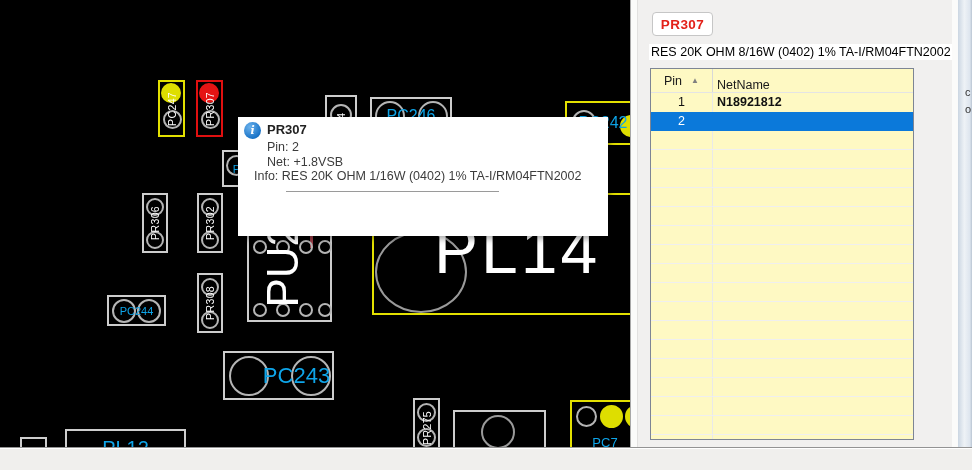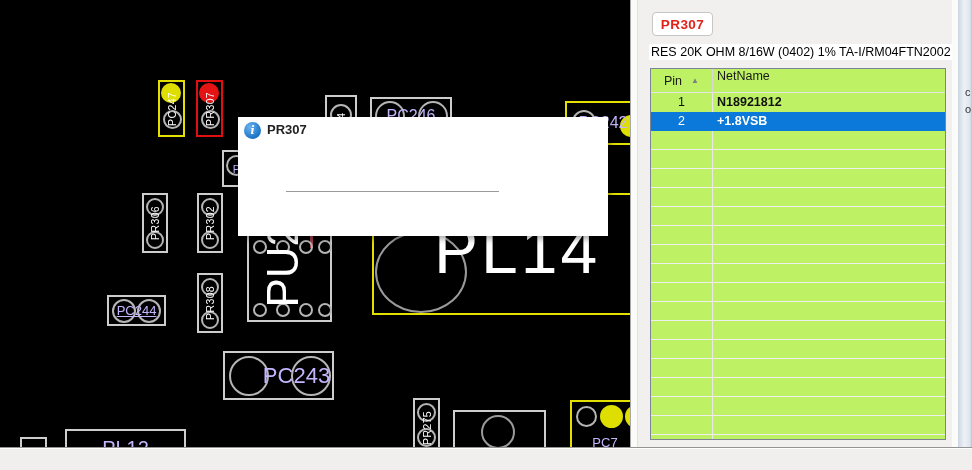--- a/index.html
+++ b/index.html
@@ -7,21 +7,21 @@
   .screen{position:relative;width:972px;height:470px;overflow:hidden;background:#f0efed;}
 
   
   .pcb-view{position:absolute;left:0;top:0;width:630px;height:447px;background:#000;overflow:hidden;}
   .comp{position:absolute;border:2px solid #cdcdcd;}
   .circ{position:absolute;border:2px solid #b5b5b5;border-radius:50%;}
   .circ.fill-y{background:#dede00;border-color:#dede00;}
   .circ.fill-r{background:#e51414;border-color:#e51414;}
   .vlabel{position:absolute;inset:0;display:flex;align-items:center;justify-content:center;
           writing-mode:vertical-rl;transform:rotate(180deg);color:#fff;font-size:10.5px;letter-spacing:.4px;}
-  .hlabel{position:absolute;inset:0;display:flex;align-items:center;justify-content:center;color:#c4b5fd;}
+  .hlabel{position:absolute;inset:0;display:flex;align-items:center;justify-content:center;color:#0ea5e9;}
   .yellow{border-color:#e3e000;}
   .red{border-color:#e01010;}
 
   .pl14-box{position:absolute;left:372px;top:193px;width:300px;height:122px;border:2px solid #e3e000;}
   .pl14-circ{position:absolute;left:1px;top:36px;width:92px;height:82px;border:2px solid #9a9a9a;border-radius:50%;}
   .pl14-label{position:absolute;left:60px;top:22px;font-size:66px;line-height:1;color:#fff;letter-spacing:3px;}
 
   .pu200{position:absolute;left:247px;top:231px;width:85px;height:91px;border:2px solid #cdcdcd;}
   .pu200 .pin1-mark{position:absolute;left:61px;top:2px;width:3px;height:13px;background:#9b3d47;}
   .pu-label{position:absolute;left:12px;bottom:12px;writing-mode:vertical-rl;transform:rotate(180deg);
@@ -43,26 +43,26 @@
 
   
   .vdivider{position:absolute;left:630px;top:0;width:8px;height:447px;background:#fbfbfa;
             border-left:1px solid #a8a8a8;border-right:1px solid #e2e1e0;}
   .side-panel{position:absolute;left:638px;top:0;width:314px;height:447px;background:#f1f0ef;}
   .refdes-btn{position:absolute;left:14px;top:12px;width:61px;height:24px;background:#fff;
               border:1px solid #c6c6c6;border-radius:4px;display:flex;align-items:center;justify-content:center;
               color:#e32119;font-weight:bold;font-size:13.5px;letter-spacing:.4px;cursor:pointer;}
   .descr{position:absolute;left:11px;top:44px;background:#fff;color:#000;font-size:12.5px;
          padding:1px 2px;white-space:nowrap;}
-  .pin-table{position:absolute;left:12px;top:68px;width:296px;height:372px;background:#bef264;
+  .pin-table{position:absolute;left:12px;top:68px;width:264px;height:372px;background:#fef9c3;
              border:1px solid #7d8594;overflow:hidden;}
   .thead{display:flex;height:24px;border-bottom:1px solid #e4e4e4;font-size:12.5px;color:#1a1a1a;}
   .th1{width:62px;border-right:1px solid #d8d8d8;display:flex;align-items:center;padding-left:13px;}
   .th1 .sort{font-size:8px;color:#808080;margin-left:9px;}
-  .th2{flex:1;display:flex;align-items:flex-start;padding-left:4px;}
+  .th2{flex:1;display:flex;align-items:flex-end;padding-left:4px;}
   .tr{display:flex;height:19px;font-size:12.5px;color:#111;}
   .tr .pin-td{width:62px;text-align:center;line-height:19px;border-right:1px solid #e9e9e9;}
   .tr .net-td{flex:1;padding-left:4px;line-height:19px;font-weight:bold;}
   .tr.empty{border-bottom:1px solid #efefef;}
   .tr.selected{background:#0b79da;color:#fff;}
   .tr.selected .pin-td{border-right-color:transparent;}
 
   
   .white-edge{position:absolute;left:952px;top:0;width:6px;height:447px;background:#fbfbfa;}
   .blue-strip{position:absolute;left:958px;top:0;width:14px;height:447px;
@@ -126,21 +126,21 @@
 
     <div class="comp" style="left:197px;top:273px;width:26px;height:60px;">
       <div class="circ" style="left:2px;top:3px;width:18px;height:18px;"></div>
       <div class="circ" style="left:2px;top:36px;width:18px;height:18px;"></div>
       <div class="vlabel">PR308</div>
     </div>
 
     <div class="comp" style="left:107px;top:295px;width:59px;height:31px;">
       <div class="circ" style="left:3px;top:2px;width:24px;height:24px;"></div>
       <div class="circ" style="left:28px;top:2px;width:24px;height:24px;"></div>
-      <div class="hlabel" style="font-size:13px;text-decoration:underline;">PC244</div>
+      <div class="hlabel" style="font-size:11px;">PC244</div>
     </div>
 
     <div class="pl14-box">
       <div class="pl14-circ"></div>
       <div class="pl14-label">PL14</div>
     </div>
 
     <div class="pu200">
       <div class="pin1-mark"></div>
       <div class="circ" style="left:4px;top:7px;width:14px;height:14px;"></div>
@@ -180,20 +180,25 @@
 
     <div class="comp" style="left:65px;top:429px;width:121px;height:30px;">
       <div class="hlabel" style="font-size:20px;align-items:flex-start;padding-top:6px;">PL12</div>
     </div>
 
     <div class="comp" style="left:20px;top:437px;width:27px;height:20px;"></div>
 
     <div class="tooltip">
       <div class="tt-icon">i</div>
       <div class="tt-title">PR307</div>
+      <div class="tt-lines">
+        <div class="indent">Pin: 2</div>
+        <div class="indent">Net: +1.8VSB</div>
+        <div>Info: RES 20K OHM 1/16W (0402) 1% TA-I/RM04FTN2002</div>
+      </div>
       <div class="tt-sep"></div>
     </div>
   </div>
 
   <div class="vdivider"></div>
 
   <div class="side-panel">
     <div class="refdes-btn">PR307</div>
     <div class="descr">RES 20K OHM 8/16W (0402) 1% TA-I/RM04FTN2002</div>
 
@@ -207,21 +212,20 @@
           <span>NetName</span>
         </div>
       </div>
       <div class="tbody">
         <div class="tr">
           <div class="td pin-td">1</div>
           <div class="td net-td">N18921812</div>
         </div>
         <div class="tr selected">
           <div class="td pin-td">2</div>
-          <div class="td net-td">+1.8VSB</div>
         </div>
         <div id="empty-rows">
             <div class="tr empty">
               <div class="td pin-td"></div>
               <div class="td net-td"></div>
             </div>
             <div class="tr empty">
               <div class="td pin-td"></div>
               <div class="td net-td"></div>
             </div>

